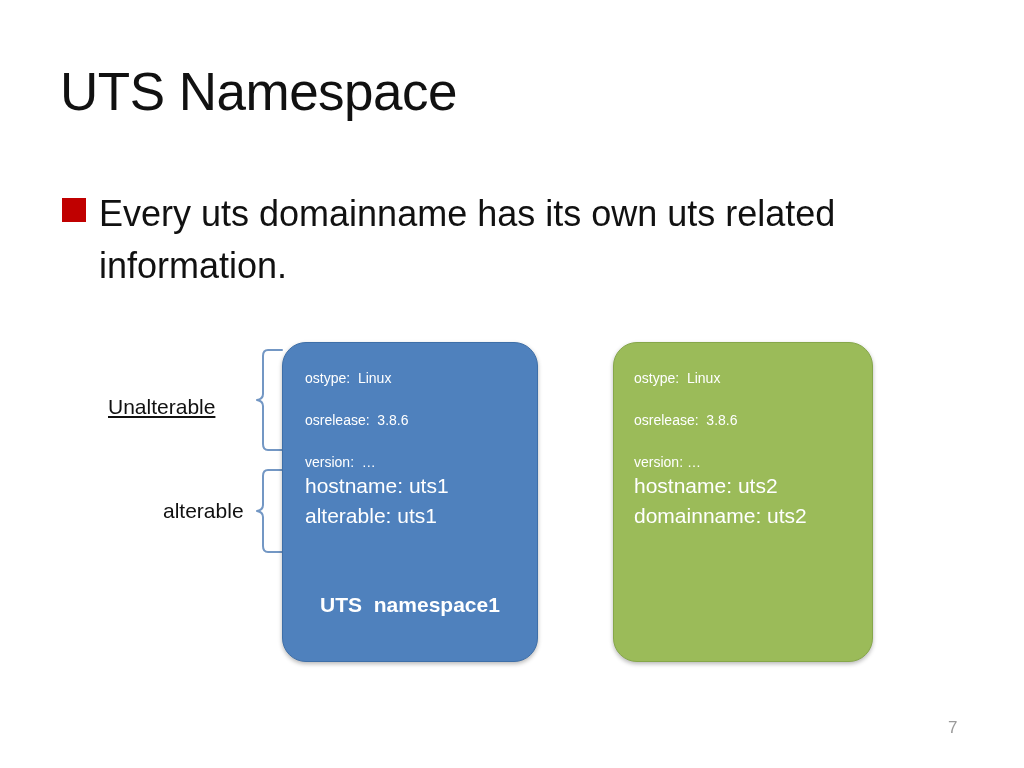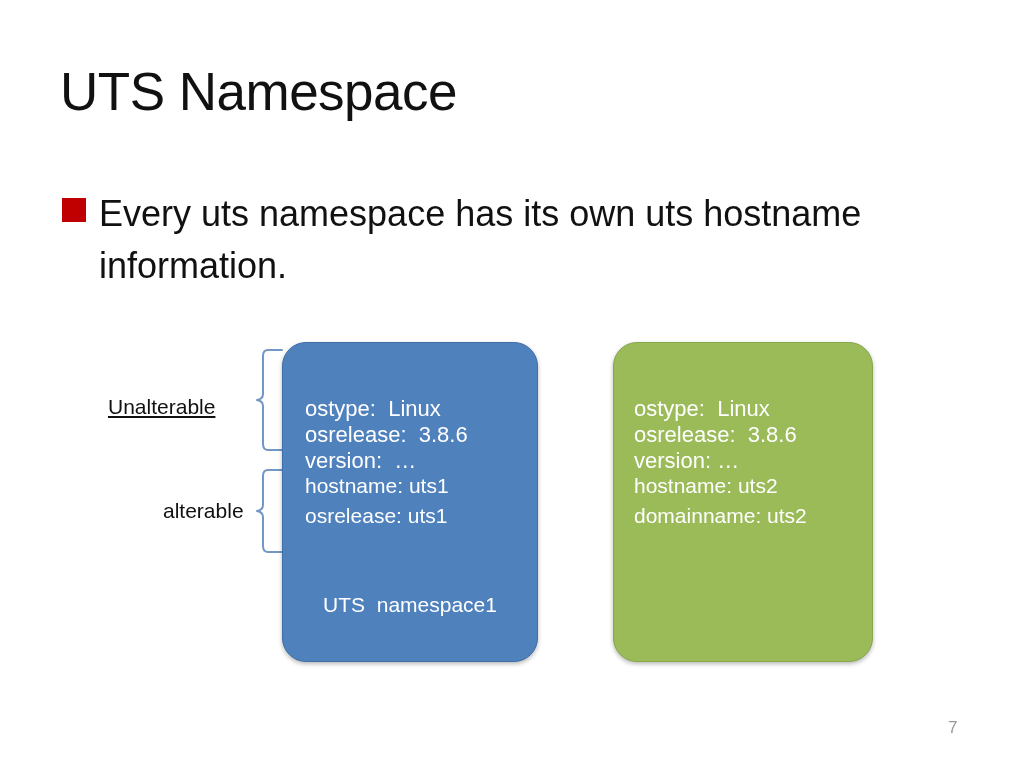--- a/index.html
+++ b/index.html
@@ -81,42 +81,42 @@
     width: 260px;
     height: 320px;
     background: #9BBB59;
     border: 1px solid #86A74A;
     box-shadow: 0 2px 4px rgba(0,0,0,0.28);
   }
   .ns-unalterable {
     position: absolute;
     left: 22px;
     top: 14px;
-    font-size: 22px;
-    line-height: 26px;
+    font-size: 14px;
+    line-height: 42px;
     white-space: pre;
-    margin-top: 39px;
   }
   .ns-alterable {
     position: absolute;
     left: 22px;
     top: 128px;
     font-size: 21px;
     line-height: 30px;
     white-space: pre;
   }
   .ns-footer {
     position: absolute;
     left: 0;
     right: 0;
     top: 248px;
     text-align: center;
     font-size: 21px;
     line-height: 28px;
     white-space: pre;
+    font-weight: bold;
   }
   .ns-box--green .ns-unalterable,
   .ns-box--green .ns-alterable { left: 20px; }
 
   
   .side-label {
     position: absolute;
     font-size: 21px;
     line-height: 26px;
     color: #111111;
@@ -153,40 +153,40 @@
 </style>
 </head>
 <body>
 
 <div class="slide">
 
   <div class="slide-title">UTS Namespace</div>
 
   <div class="bullet-row">
     <span class="bullet-marker"></span>
-    <span class="bullet-text">Every uts namespace has its own uts hostname information.</span>
+    <span class="bullet-text">Every uts domainname has its own uts related information.</span>
   </div>
 
   <div class="side-label side-label--unalterable">Unalterable</div>
   <div class="side-label side-label--alterable">alterable</div>
 
   <svg class="brace brace--top" viewBox="0 0 32 104">
     <path d="M30 2 H16 Q11 2 11 8 V46 Q11 51 5 52 Q11 53 11 58 V96 Q11 102 16 102 H30" fill="none" stroke="#7397C4" stroke-width="2" stroke-linecap="round" stroke-linejoin="round"></path>
   </svg>
 
   <svg class="brace brace--bottom" viewBox="0 0 32 86">
     <path d="M30 2 H16 Q11 2 11 8 V37 Q11 42 5 43 Q11 44 11 49 V78 Q11 84 16 84 H30" fill="none" stroke="#7397C4" stroke-width="2" stroke-linecap="round" stroke-linejoin="round"></path>
   </svg>
 
   <div class="ns-box ns-box--blue">
     <div class="ns-unalterable">ostype:  Linux
 osrelease:  3.8.6
 version:  …</div>
     <div class="ns-alterable">hostname: uts1
-osrelease: uts1</div>
+alterable: uts1</div>
     <div class="ns-footer">UTS  namespace1</div>
   </div>
 
   <div class="ns-box ns-box--green">
     <div class="ns-unalterable">ostype:  Linux
 osrelease:  3.8.6
 version: …</div>
     <div class="ns-alterable">hostname: uts2
 domainname: uts2</div>
   </div>

